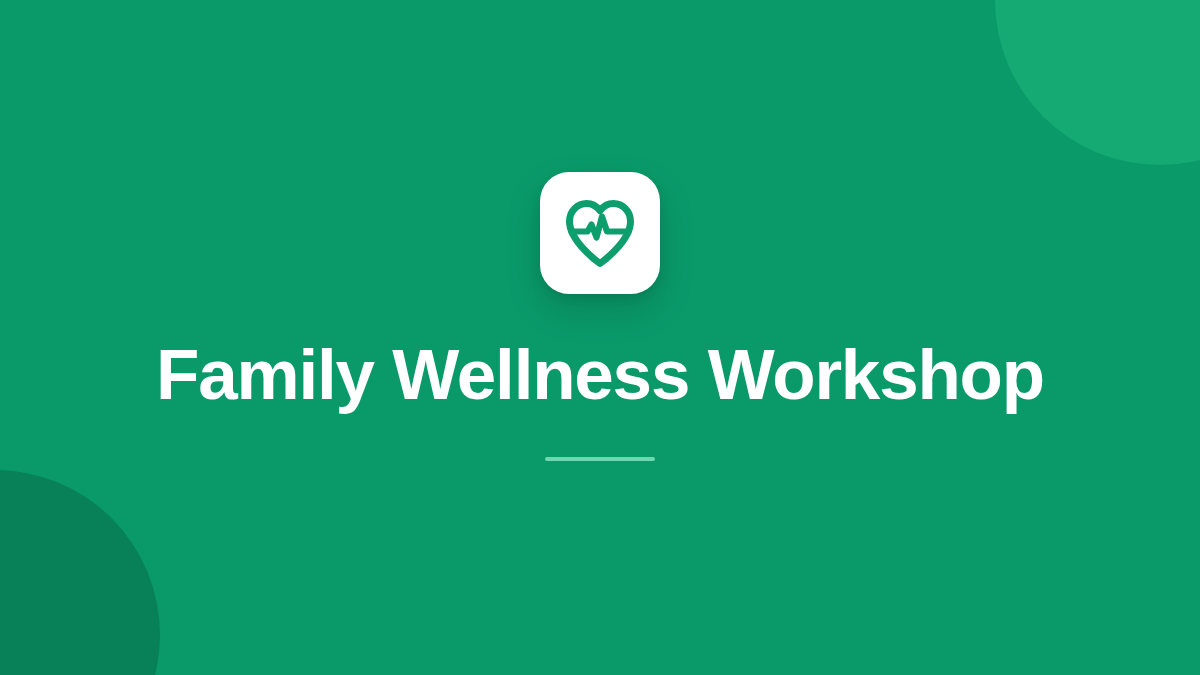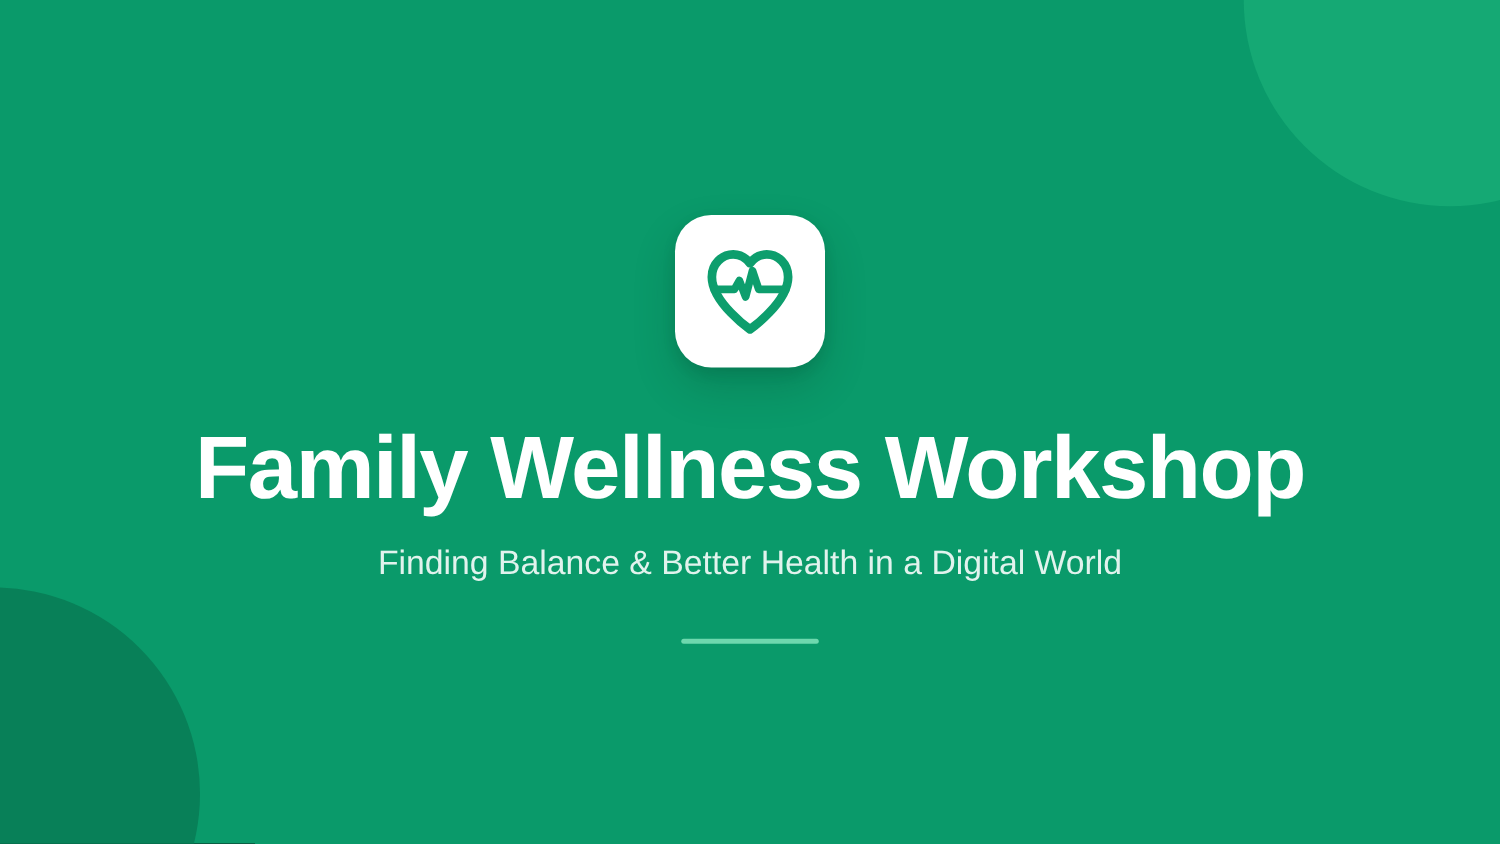--- a/index.html
+++ b/index.html
@@ -137,18 +137,17 @@
                    L 33.5 39.5
                    L 39.0 18.5
                    L 44.0 33.5
                    H 65.5" fill="none" stroke="#0d9e6d" stroke-width="6.2" stroke-linejoin="round" stroke-linecap="round"></path>
         </svg>
       </span>
     </div>
 
     <h1 id="slide-title">Family Wellness Workshop</h1>
 
-    <p id="slide-subtitle">Finding Balance &amp; Better Health in a Digital World</p>
 
     <div id="accent-divider"></div>
 
   </div>
 </div>
 
 </body></html>

